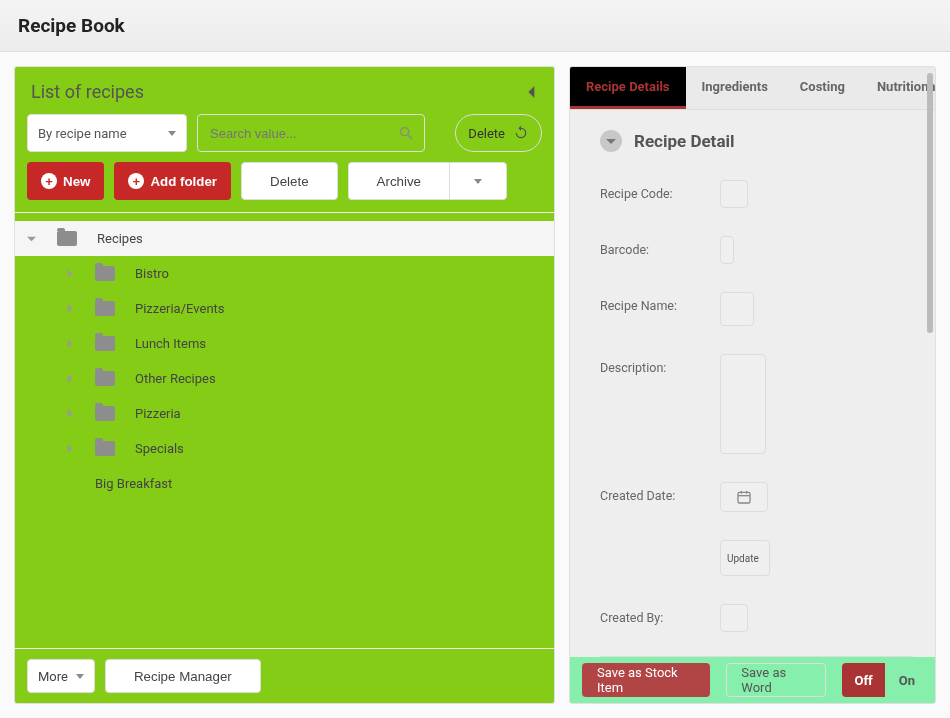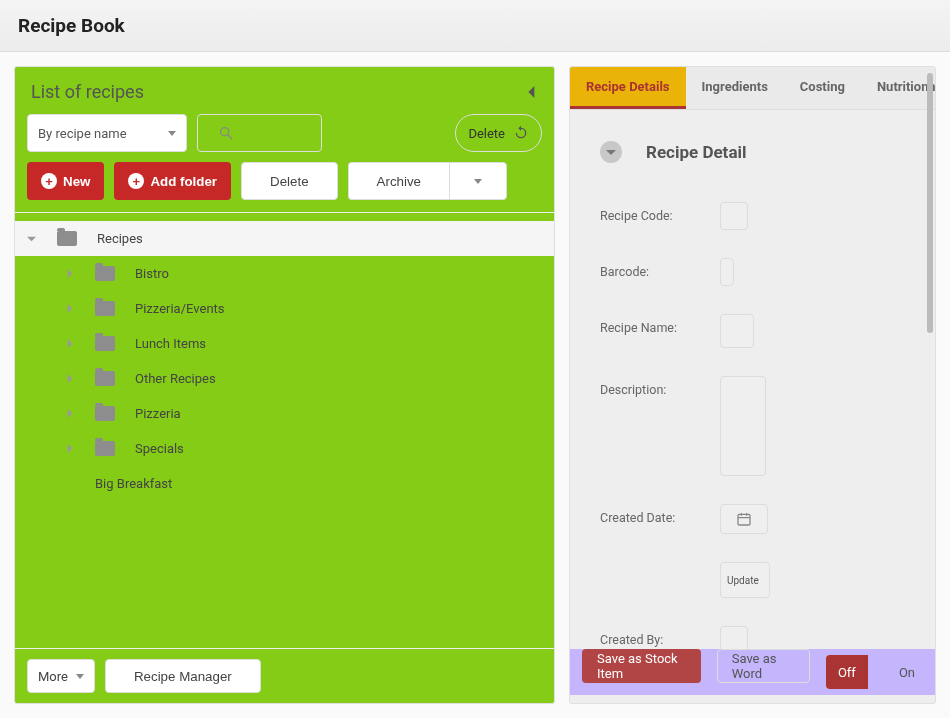--- a/index.html
+++ b/index.html
@@ -45,43 +45,43 @@
 
   .lp-footer { padding: 10px 12px; display:flex; gap:10px; border-top: 1px solid #eee; }
   .dropdown-btn { height:34px; border:1px solid #ddd; border-radius:4px; background:#fff; color:#444; padding:0 10px; display:flex; align-items:center; gap:8px; }
   .dropdown-btn .caret { width:0;height:0;border-left:4px solid transparent;border-right:4px solid transparent;border-top:5px solid #888; }
 
   
   .right-panel { flex:1; display:flex; flex-direction:column; border:1px solid #e0e0e0; border-radius:3px; background:#eeeeee; position:relative; overflow:hidden; }
   .rp-scroll { position:absolute; right:2px; top:6px; width:6px; height:260px; background:#bbb; border-radius:3px; }
   .tabs { display:flex; border-bottom:1px solid #ddd; background:#eaeaea; overflow:hidden; }
   .tab { padding: 12px 16px; font-size:13px; color:#666; border-bottom:3px solid transparent; font-weight:700; white-space:nowrap; }
-  .tab.active { color:#a33; border-bottom-color:#a33; background:#eab308; }
+  .tab.active { color:#a33; border-bottom-color:#a33; background:#000000; }
   .section-header { display:flex; align-items:center; gap:12px; padding: 20px 22px 10px 30px; }
   .disc { width:22px; height:22px; border-radius:50%; background:#c8c8c8; display:flex; align-items:center; justify-content:center; }
   .disc svg { width:10px; height:10px; fill:#777; }
-  .section-header h3 { margin:12px; font-size:17px; font-weight:700; color:#555; }
+  .section-header h3 { margin:0; font-size:17px; font-weight:700; color:#555; }
   .form { padding: 4px 22px 0 30px; }
   .form-row { display:flex; align-items:flex-start; padding: 14px 0; }
   .form-row label { width:120px; color:#666; font-size:12.5px; padding-top: 6px; }
   .form-input { border:1px solid #dcdcdc; background:#efefef; border-radius:4px; }
   .sz-xs { width:28px; height:28px; }
   .sz-xxs { width:14px; height:28px; }
   .sz-sm { width:34px; height:34px; }
   .sz-ta { width:46px; height:100px; }
   .date-wrap { display:flex; gap:4px; }
   .date-btn { width:48px; height:30px; border:1px solid #dcdcdc; background:#efefef; border-radius:4px; display:flex; align-items:center; justify-content:center; }
   .upd-btn { width:50px; height:36px; border:1px solid #dcdcdc; background:#efefef; border-radius:4px; display:flex; align-items:center; padding:0 6px; overflow:hidden; font-size:10px; color:#555; }
   .divider { height:1px; background:#ddd; margin: 10px 0 0 0; }
 
-  .bottom-bar { position:absolute; left:0; right:0; bottom:8px; height:46px; background:#c4b5fd; display:flex; gap:16px; padding: 0 12px; }
+  .bottom-bar { position:absolute; left:0; right:0; bottom:0; height:46px; background:#86efac; display:flex; align-items:center; gap:16px; padding: 0 12px; }
   .bb-btn { height:34px; border-radius:4px; padding:0 14px; font-size:13px; display:flex; align-items:center; border:1px solid transparent; }
   .bb-red { background:#b14545; color:#fff; }
   .bb-plain { background:transparent; color:#555; border:1px solid #ddd; }
-  .toggle { display:flex; align-items:center; gap:17px; }
+  .toggle { display:flex; align-items:center; gap:0;font-weight:bold; }
   .toggle .off { background:#a33; color:#fff; height:34px; padding:0 12px; border-radius:4px 0 0 4px; display:flex; align-items:center; }
   .toggle .on { color:#555; height:34px; padding:0 8px 0 14px; display:flex; align-items:center; }
 
   svg { display:block; }
 </style>
 </head>
 <body>
 
 <div class="app">
 
@@ -102,20 +102,21 @@
         </span>
       </div>
 
       <div class="lp-controls">
         <div class="row1">
           <div class="selectish">
             <span>By recipe name</span>
             <span class="caret"></span>
           </div>
           <div class="searchwrap">
+            <input type="text" placeholder="Search value..." style="">
             <span class="mag">
               <svg viewBox="0 0 24 24">
                   <circle cx="10" cy="10" r="6"></circle>
                   <line x1="15" y1="15" x2="21" y2="21"></line>
                 </svg>
             </span>
           </div>
           <div style="flex:1"></div>
           <div class="refresh">
             <span>Delete</span>

